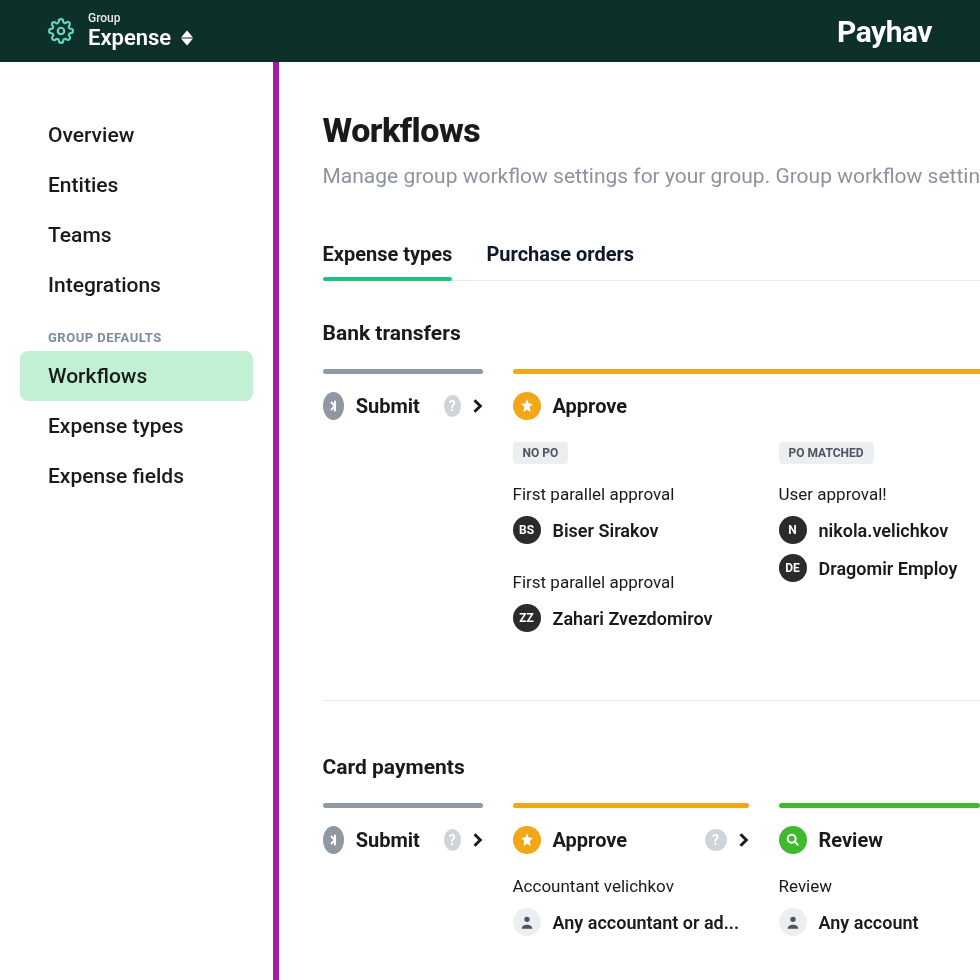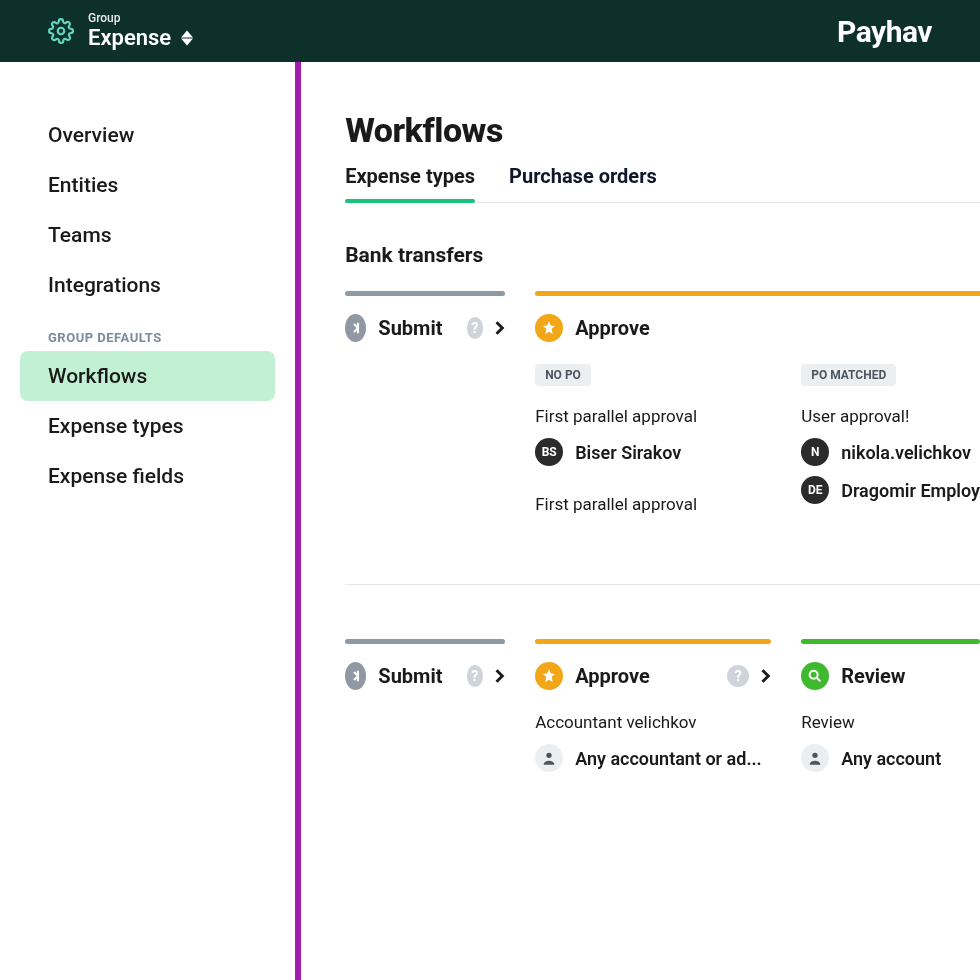--- a/index.html
+++ b/index.html
@@ -176,20 +176,21 @@
     <a class="nav-item">Teams</a>
     <a class="nav-item">Integrations</a>
     <div class="nav-section-label">GROUP DEFAULTS</div>
     <a class="nav-item active">Workflows</a>
     <a class="nav-item">Expense types</a>
     <a class="nav-item">Expense fields</a>
   </div>
 
   <div class="main">
     <h1 class="page-title">Workflows</h1>
+    <p class="page-desc">Manage group workflow settings for your group. Group workflow settin</p>
 
     <div class="tabs">
       <div class="tab active">Expense types</div>
       <div class="tab">Purchase orders</div>
     </div>
 
     <div class="section-title">Bank transfers</div>
 
     <div class="stage-row">
 
@@ -225,20 +226,24 @@
               </span>
               <span>Approve</span>
             </div>
             <span class="tag">NO PO</span>
             <div class="subhead">First parallel approval</div>
             <div class="user-row">
               <span class="avatar">BS</span>
               <span>Biser Sirakov</span>
             </div>
             <div class="subhead" style="margin-top:28px;">First parallel approval</div>
+            <div class="user-row">
+              <span class="avatar">ZZ</span>
+              <span>Zahari Zvezdomirov</span>
+            </div>
           </div>
 
           <div class="stage stage-po-right">
             <div style="height:28px;"></div>
             <span class="tag">PO MATCHED</span>
             <div class="subhead">User approval!</div>
             <div class="user-row">
               <span class="avatar">N</span>
               <span>nikola.velichkov</span>
             </div>
@@ -246,20 +251,21 @@
               <span class="avatar">DE</span>
               <span>Dragomir Employ</span>
             </div>
           </div>
         </div>
       </div>
     </div>
 
     <div class="section-divider"></div>
 
+    <div class="section-title">Card payments</div>
 
     <div class="stage-row">
       <div class="stage stage-submit">
         <div class="stage-bar bar-submit"></div>
         <div class="stage-header">
           <span class="stage-icon ic-submit">
             <svg width="16" height="16" viewBox="0 0 24 24" fill="none" stroke="#fff" stroke-width="3">
                 <path d="M9 6l6 6-6 6"></path>
                 <path d="M15 4v16"></path>
               </svg>

